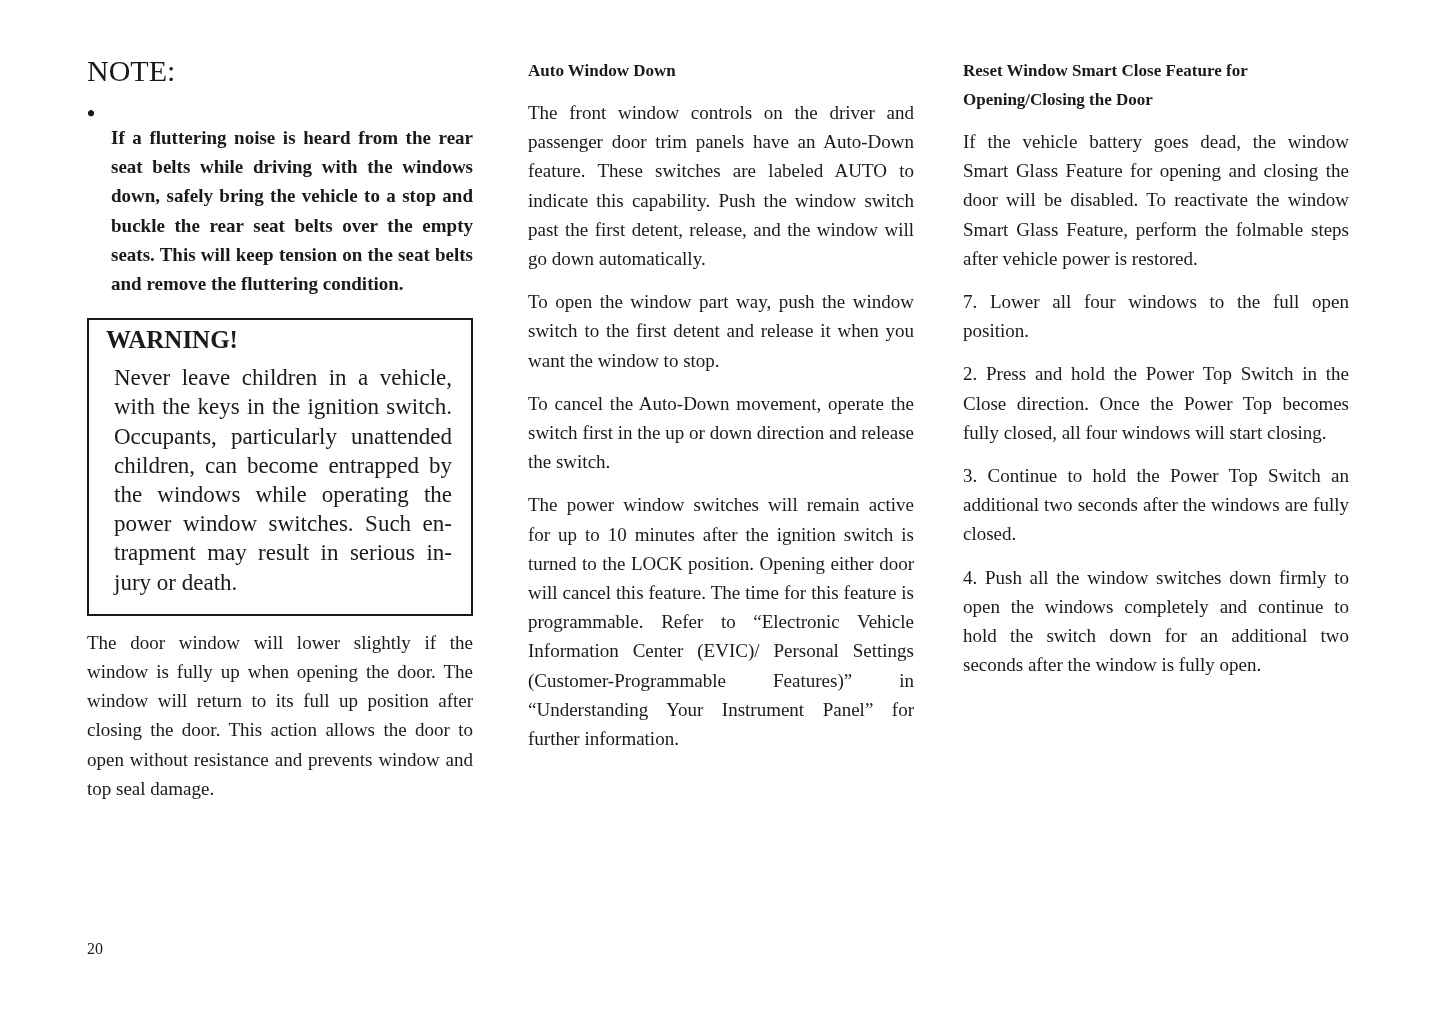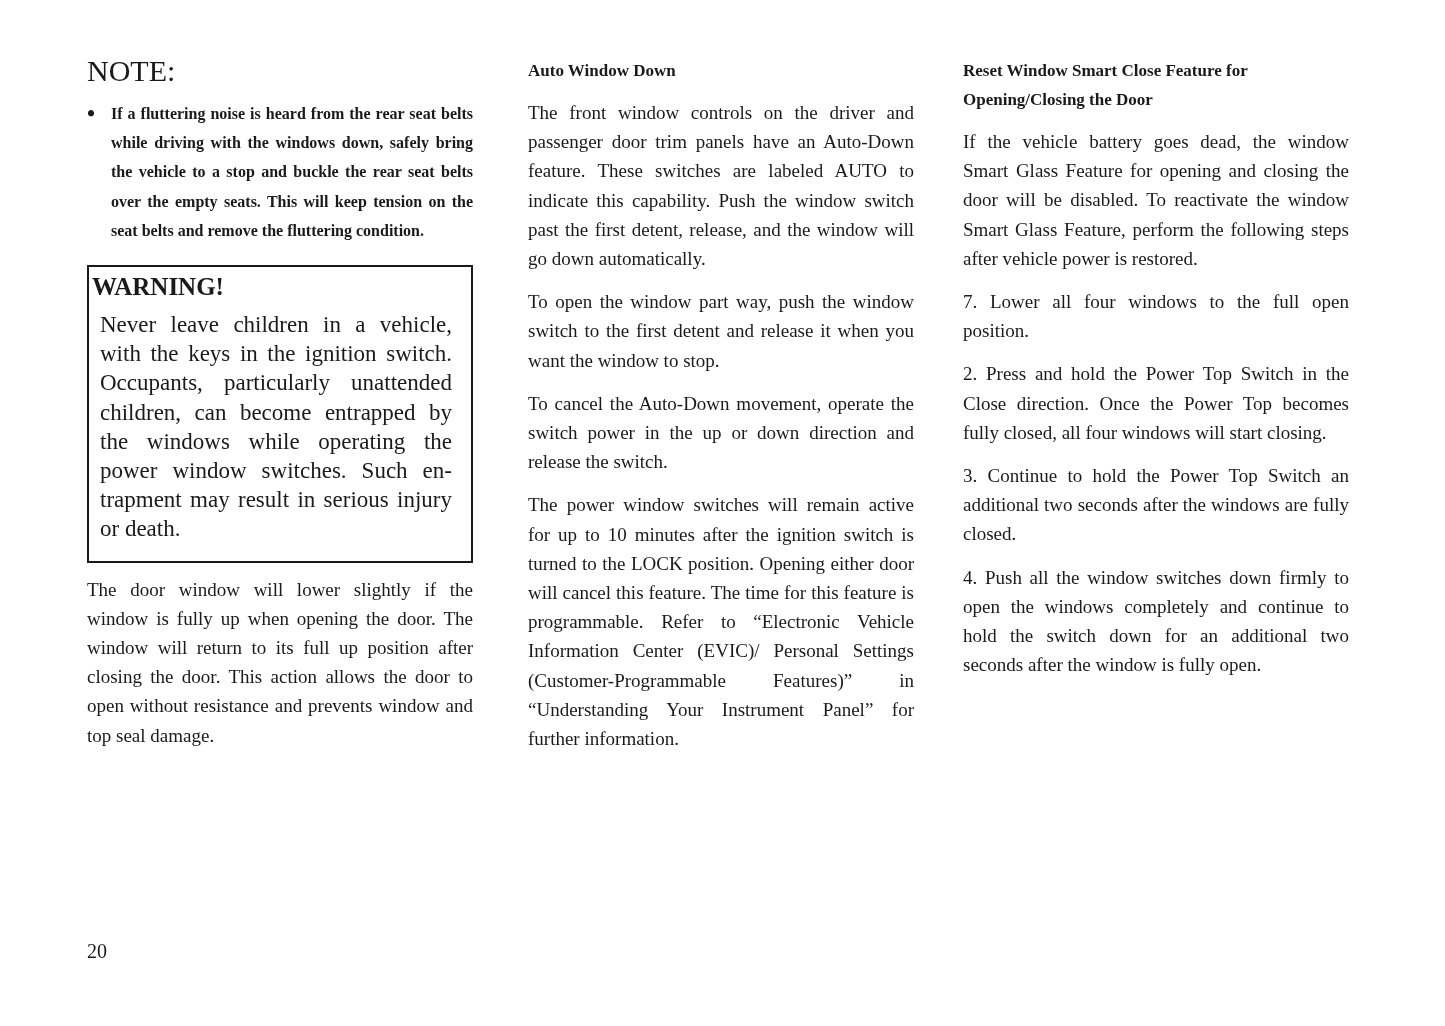--- a/index.html
+++ b/index.html
@@ -15,27 +15,27 @@
   .heading {
     font-weight: bold; font-size: 17px; line-height: 29px; margin: 0 0 13px 0;
   }
   .para {
     font-size: 19px; line-height: 29.2px; text-align: justify;
     margin: 0 0 14px 0; hyphens: manual;
   }
   .note-label { font-weight: normal; font-size: 30px; line-height: 29px; margin: 0 0 14px 0; }
   .bullet-row { display: flex; margin-bottom: 20px; }
   .bullet { width: 24px; font-weight: bold; font-size: 23px; line-height: 29.2px; flex: none; }
-  .bullet-text { font-weight: bold; font-size: 16px; line-height: 29.2px; text-align: justify; flex: 1; }
+  .bullet-text { font-weight: bold; font-size: 19px; line-height: 29.2px; text-align: justify; flex: 1; margin-top: 24px; }
   .warning-box {
-    border: 2px solid #1a1a1a; padding: 5px 11px 9px 3px; margin: 0 0 12px 0;
+    border: 2px solid #1a1a1a; padding: 5px 11px 9px 17px; margin: 0 0 12px 0;
   }
   .warning-title { font-weight: bold; font-size: 25px; line-height: 30px; margin: 0; }
   .warning-text { font-size: 23px; line-height: 29.2px; text-align: justify; margin: 8px; }
-  .page-number { position: absolute; left: 87px; top: 940px; font-size: 20px; }
+  .page-number { position: absolute; left: 87px; top: 940px; font-size: 16px; }
 </style>
 </head>
 <body>
 
 <div class="col col1">
   <div class="note-label">NOTE:</div>
   <div class="bullet-row">
     <span class="bullet">•</span>
     <span class="bullet-text">If a fluttering noise is heard from the rear seat belts while driving with the windows down, safely bring the vehicle to a stop and buckle the rear seat belts over the empty seats. This will keep tension on the seat belts and re­move the fluttering condition.</span>
   </div>
@@ -43,26 +43,26 @@
     <div class="warning-title">WARNING!</div>
     <div class="warning-text">Never leave children in a vehicle, with the keys in the ignition switch. Occupants, particularly unattended children, can become entrapped by the windows while operating the power window switches. Such en­trapment may result in serious in­jury or death.</div>
   </div>
   <div class="para">The door window will lower slightly if the window is fully up when opening the door. The window will return to its full up position after closing the door. This action allows the door to open without resistance and prevents win­dow and top seal damage.</div>
 </div>
 
 <div class="col col2">
   <div class="heading">Auto Window Down</div>
   <div class="para">The front window controls on the driver and passenger door trim panels have an Auto-Down feature. These switches are labeled AUTO to indicate this capability. Push the window switch past the first detent, release, and the window will go down auto­matically.</div>
   <div class="para">To open the window part way, push the window switch to the first detent and release it when you want the win­dow to stop.</div>
-  <div class="para">To cancel the Auto-Down movement, operate the switch power in the up or down direction and release the switch.</div>
+  <div class="para">To cancel the Auto-Down movement, operate the switch first in the up or down direction and release the switch.</div>
   <div class="para">The power window switches will remain active for up to 10 minutes after the ignition switch is turned to the LOCK position. Opening either door will can­cel this feature. The time for this feature is programmable. Refer to “Electronic Vehicle Information Center (EVIC)/ Personal Settings (Customer-Program­mable Features)” in “Understanding Your Instrument Panel” for further in­formation.</div>
 </div>
 
 <div class="col col3">
   <div class="heading">Reset Window Smart Close Feature for Opening/Closing the Door</div>
-  <div class="para">If the vehicle battery goes dead, the window Smart Glass Feature for opening and closing the door will be disabled. To reactivate the window Smart Glass Feature, perform the fol­lowing steps after vehicle power is restored.</div>
+  <div class="para">If the vehicle battery goes dead, the window Smart Glass Feature for opening and closing the door will be disabled. To reactivate the window Smart Glass Feature, perform the fol­mable steps after vehicle power is restored.</div>
   <div class="para">7.  Lower all four windows to the full open position.</div>
   <div class="para">2. Press and hold the Power Top Switch in the Close direction. Once the Power Top becomes fully closed, all four windows will start closing.</div>
   <div class="para">3. Continue to hold the Power Top Switch an additional two seconds after the windows are fully closed.</div>
   <div class="para">4. Push all the window switches down firmly to open the windows completely and continue to hold the switch down for an additional two seconds after the window is fully open.</div>
 </div>
 
 <div class="page-number">20</div>
 
 </body></html>

